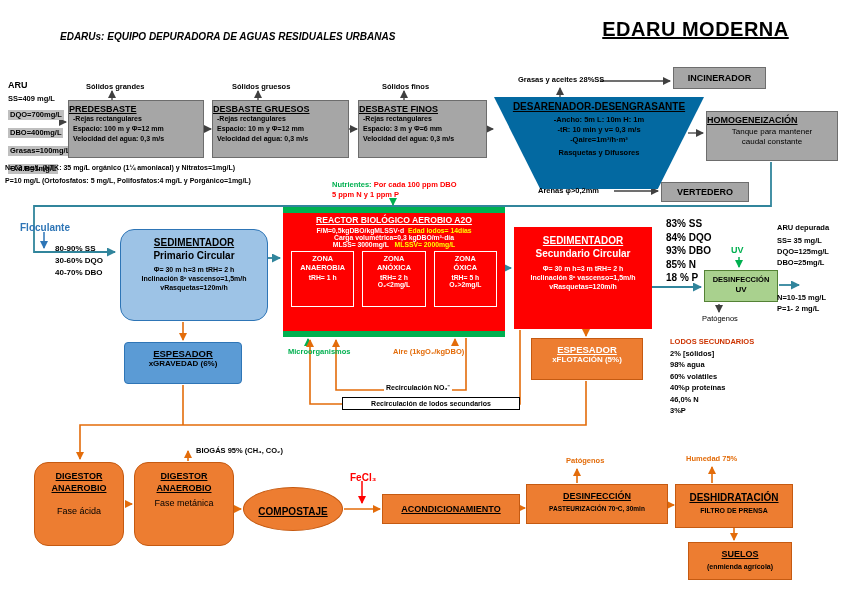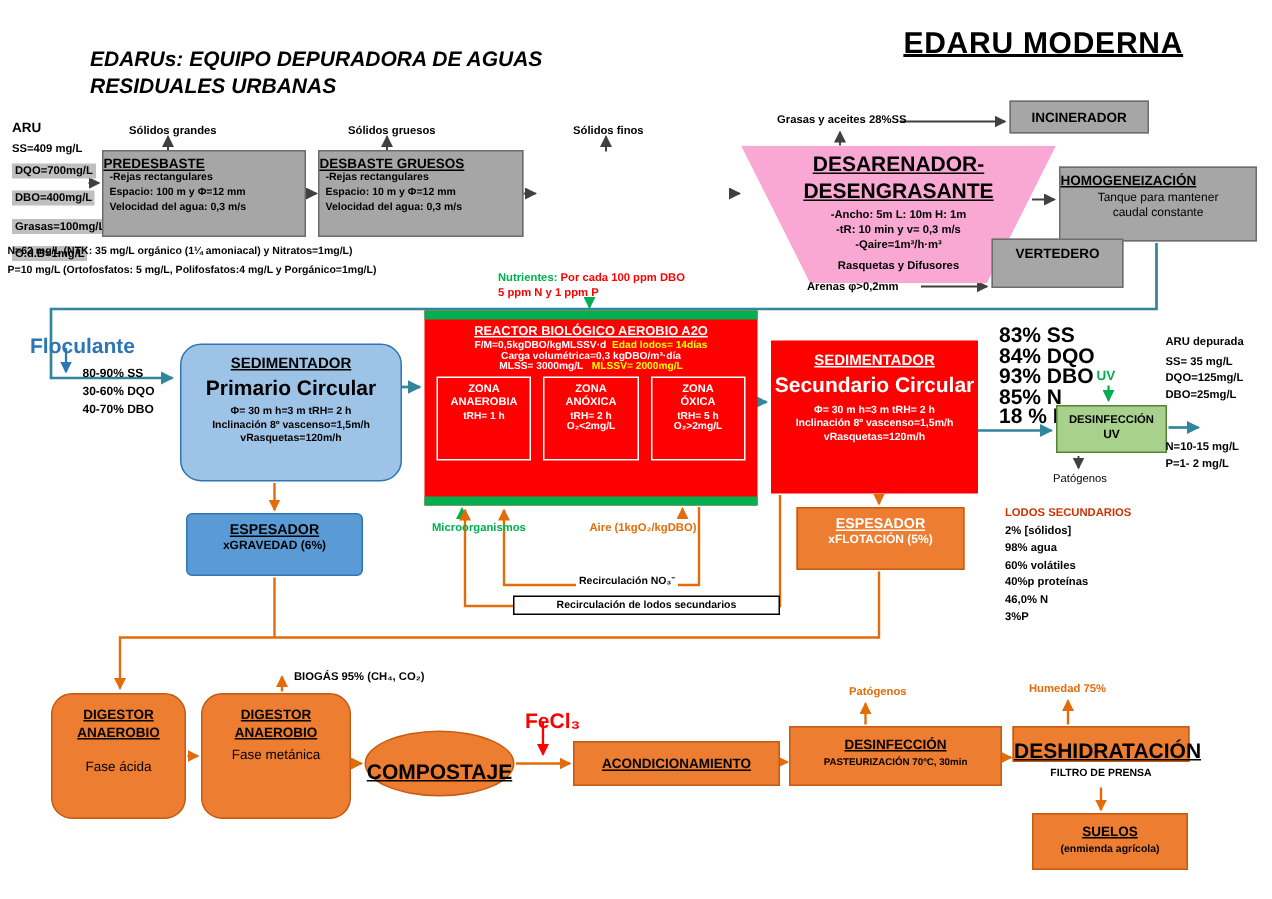--- a/index.html
+++ b/index.html
@@ -9,21 +9,21 @@
   .b{font-weight:bold}
   .u{text-decoration:underline}
   .c{text-align:center}
   .i{font-style:italic}
   .w{color:#fff}
   .y{color:#ffff00}
   .fz65{font-size:6.5px;line-height:1.25}
   .fz7{font-size:7px;line-height:1.3}
   .fz75{font-size:7.5px;line-height:1.3}
   .fz8{font-size:8px;line-height:1.3}
-  .fz85{font-size:14px;line-height:1.3}
+  .fz85{font-size:10px;line-height:1.3}
   .fz9{font-size:9px;line-height:1.3}
   .fz10{font-size:10px;line-height:1.3}
   .graybox{background:#a6a6a6;border:1px solid #6d6d6d}
   .gtitle{font-size:9px;font-weight:bold;text-decoration:underline;padding-top:3px}
   .gline{font-size:7px;font-weight:bold;padding-left:4px;line-height:1.45}
   .hl{background:#bfbfbf;display:inline-block;padding:0 2px}
   .bluebox{background:#9dc3e6;border:1.5px solid #2e75b6;border-radius:14px}
   .midblue{background:#5b9bd5;border:1.5px solid #2e75b6;border-radius:4px}
   .redbox{background:#ff0000}
   .orangebox{background:#ed7d31;border:1.5px solid #c55a11}
@@ -140,37 +140,43 @@
     <div class="gline">Velocidad del agua: 0,3 m/s</div>
   </div>
 
   <div class="abs graybox" style="left:212px;top:100px;width:137px;height:58px">
     <div class="gtitle">DESBASTE GRUESOS</div>
     <div class="gline">-Rejas rectangulares</div>
     <div class="gline">Espacio: 10 m y Φ=12 mm</div>
     <div class="gline">Velocidad del agua: 0,3 m/s</div>
   </div>
 
-
-  <div class="abs" style="left:494px;top:97px;width:210px;height:92px;background:#f9a8d4;clip-path:polygon(0 0,100% 0,78% 100%,22% 100%)">
+  <div class="abs graybox" style="left:358px;top:100px;width:129px;height:58px">
+    <div class="gtitle">DESBASTE FINOS</div>
+    <div class="gline">-Rejas rectangulares</div>
+    <div class="gline">Espacio: 3 m y Φ=6 mm</div>
+    <div class="gline">Velocidad del agua: 0,3 m/s</div>
+  </div>
+
+  <div class="abs" style="left:494px;top:97px;width:210px;height:92px;background:#0369a1;clip-path:polygon(0 0,100% 0,78% 100%,22% 100%)">
     <div class="b u c fz85" style="padding-top:3px">DESARENADOR-DESENGRASANTE</div>
     <div class="b c fz75" style="margin-top:2px">-Ancho: 5m   L: 10m   H: 1m</div>
     <div class="b c fz75">-tR: 10 min y v= 0,3 m/s</div>
     <div class="b c fz75">-Qaire=1m³/h·m³</div>
     <div class="b c fz75" style="margin-top:4px">Rasquetas y Difusores</div>
   </div>
   <div class="abs b fz75" style="left:538px;top:186px">Arenas φ&gt;0,2mm</div>
 
   <div class="abs graybox b c fz9" style="left:673px;top:67px;width:93px;height:22px;padding-top:5px">INCINERADOR</div>
   <div class="abs graybox" style="left:706px;top:111px;width:132px;height:50px">
     <div class="gtitle">HOMOGENEIZACIÓN</div>
     <div class="c fz8" style="margin-top:2px">Tanque para mantener</div>
     <div class="c fz8">caudal constante</div>
   </div>
-  <div class="abs graybox b c fz9" style="left:661px;top:159px;width:88px;height:33px;padding-top:4px">VERTEDERO</div>
+  <div class="abs graybox b c fz9" style="left:661px;top:182px;width:88px;height:20px;padding-top:4px">VERTEDERO</div>
 
   <div class="abs b fz75" style="left:332px;top:180px;width:140px">
     <span class="gtxt">Nutrientes:</span><span class="rtxt"> Por cada 100 ppm DBO</span>
     <div class="rtxt">5 ppm N y 1 ppm P</div>
   </div>
 
   <div class="abs b fz85 btxt" style="left:20px;top:221px">Floculante</div>
   <div class="abs b fz8" style="left:55px;top:243px;line-height:12px">
     <div>80-90% SS</div>
     <div>30-60% DQO</div>
@@ -297,21 +303,21 @@
 
   <div class="abs orangebox b u c fz9" style="left:382px;top:494px;width:138px;height:30px;padding-top:9px">ACONDICIONAMIENTO</div>
 
   <div class="abs b fz75 otxt" style="left:566px;top:456px">Patógenos</div>
   <div class="abs orangebox" style="left:526px;top:484px;width:142px;height:40px">
     <div class="b u c fz9" style="padding-top:6px">DESINFECCIÓN</div>
     <div class="b c fz65" style="margin-top:2px">PASTEURIZACIÓN 70ºC, 30min</div>
   </div>
 
   <div class="abs b fz75 otxt" style="left:686px;top:454px">Humedad 75%</div>
-  <div class="abs orangebox" style="left:675px;top:484px;width:118px;height:24px">
+  <div class="abs orangebox" style="left:675px;top:484px;width:118px;height:44px">
     <div class="b u c fz85" style="padding-top:6px">DESHIDRATACIÓN</div>
     <div class="b c fz7" style="margin-top:2px">FILTRO DE PRENSA</div>
   </div>
 
   <div class="abs orangebox" style="left:688px;top:542px;width:104px;height:38px">
     <div class="b u c fz9" style="padding-top:6px">SUELOS</div>
     <div class="b c fz7" style="margin-top:1px">(enmienda agrícola)</div>
   </div>
 
 </div>

